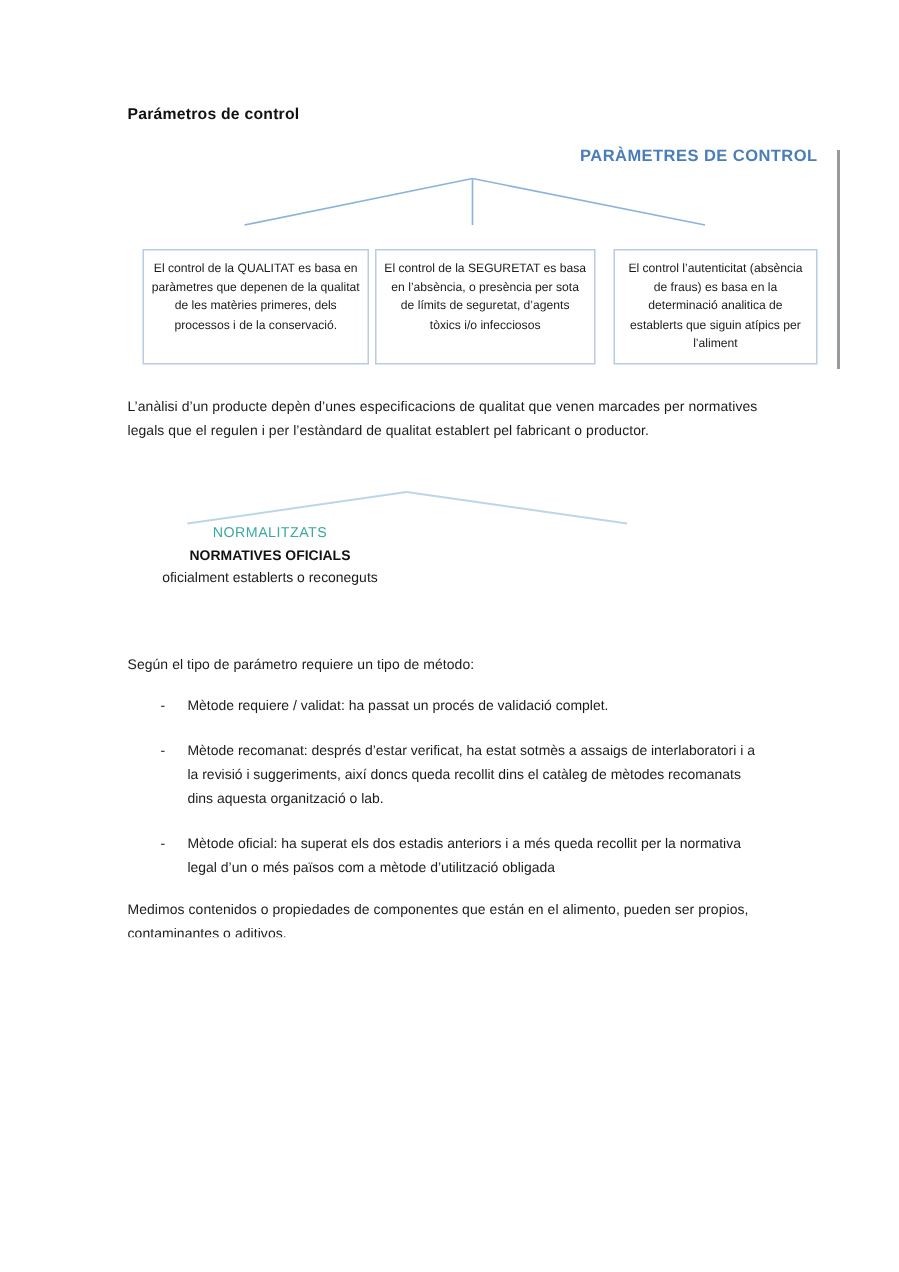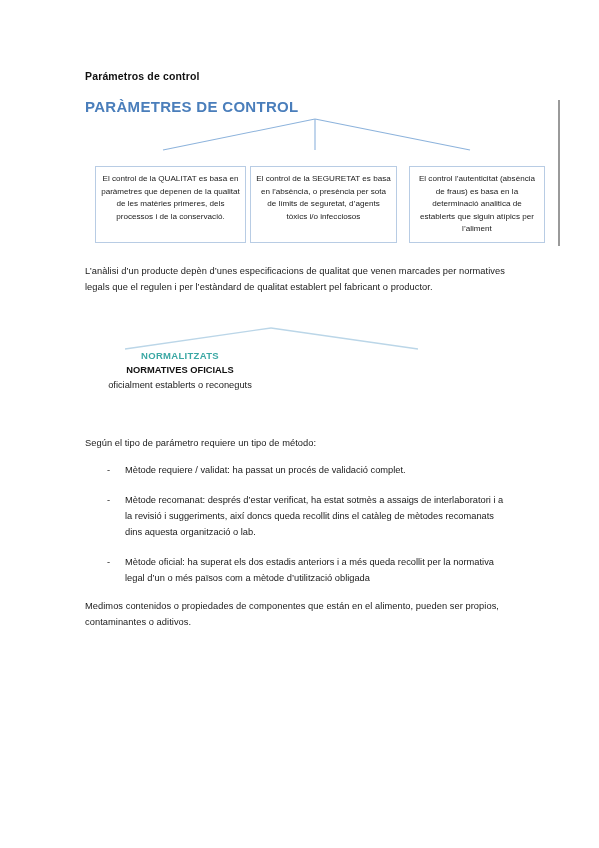--- a/index.html
+++ b/index.html
@@ -46,22 +46,22 @@
     left: 85px;
     top: 98px;
     width: 460px;
     height: 150px;
   }
   .d1-root {
     position: absolute;
     left: 0;
     top: 0;
     width: 460px;
-    text-align: left;
-    font-size: 15px;
+    text-align: right;
+    font-size: 11px;
     font-weight: bold;
     color: #4A7EBB;
     letter-spacing: 0.3px;
   }
   .d1-svg {
     position: absolute;
     left: 0;
     top: 18px;
     width: 460px;
     height: 42px;
@@ -144,21 +144,21 @@
     width: 450px;
     display: flex;
   }
   .d2-col {
     text-align: center;
   }
   .d2-col.left  { width: 190px; margin-left: 0px; }
   .d2-col.right { width: 236px; margin-left: 24px; }
   .d2-head {
     font-size: 9.5px;
-    font-weight: bold;
+    font-weight: normal;
     color: #3BA8A4;
     letter-spacing: 0.3px;
     margin-bottom: 2px;
   }
   .d2-sub {
     font-size: 9.3px;
     font-weight: bold;
     color: #111111;
     line-height: 15px;
   }

